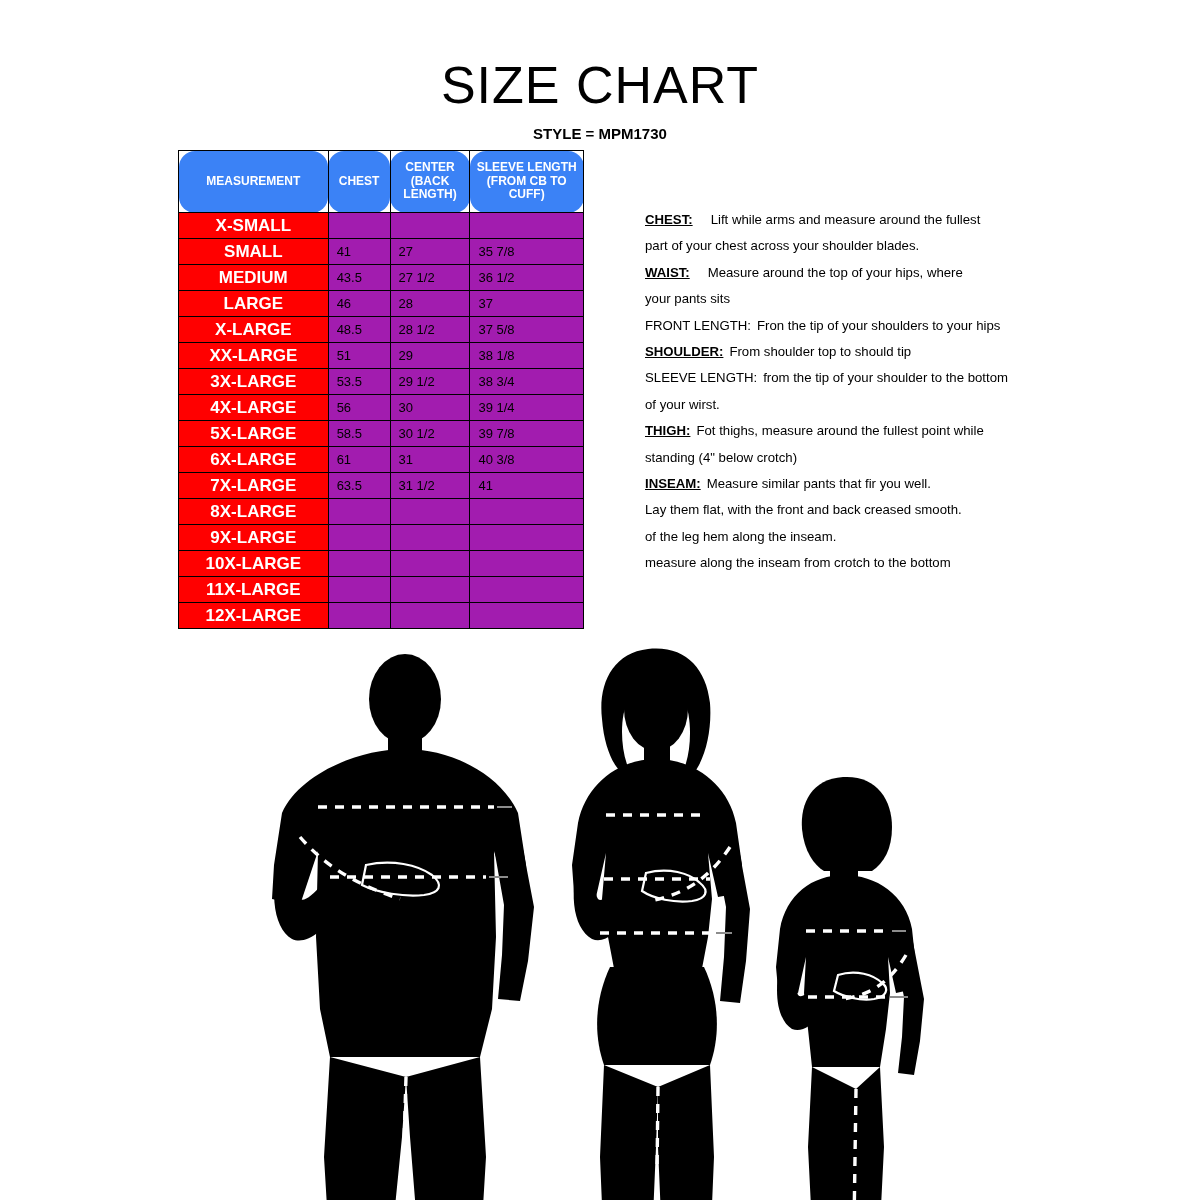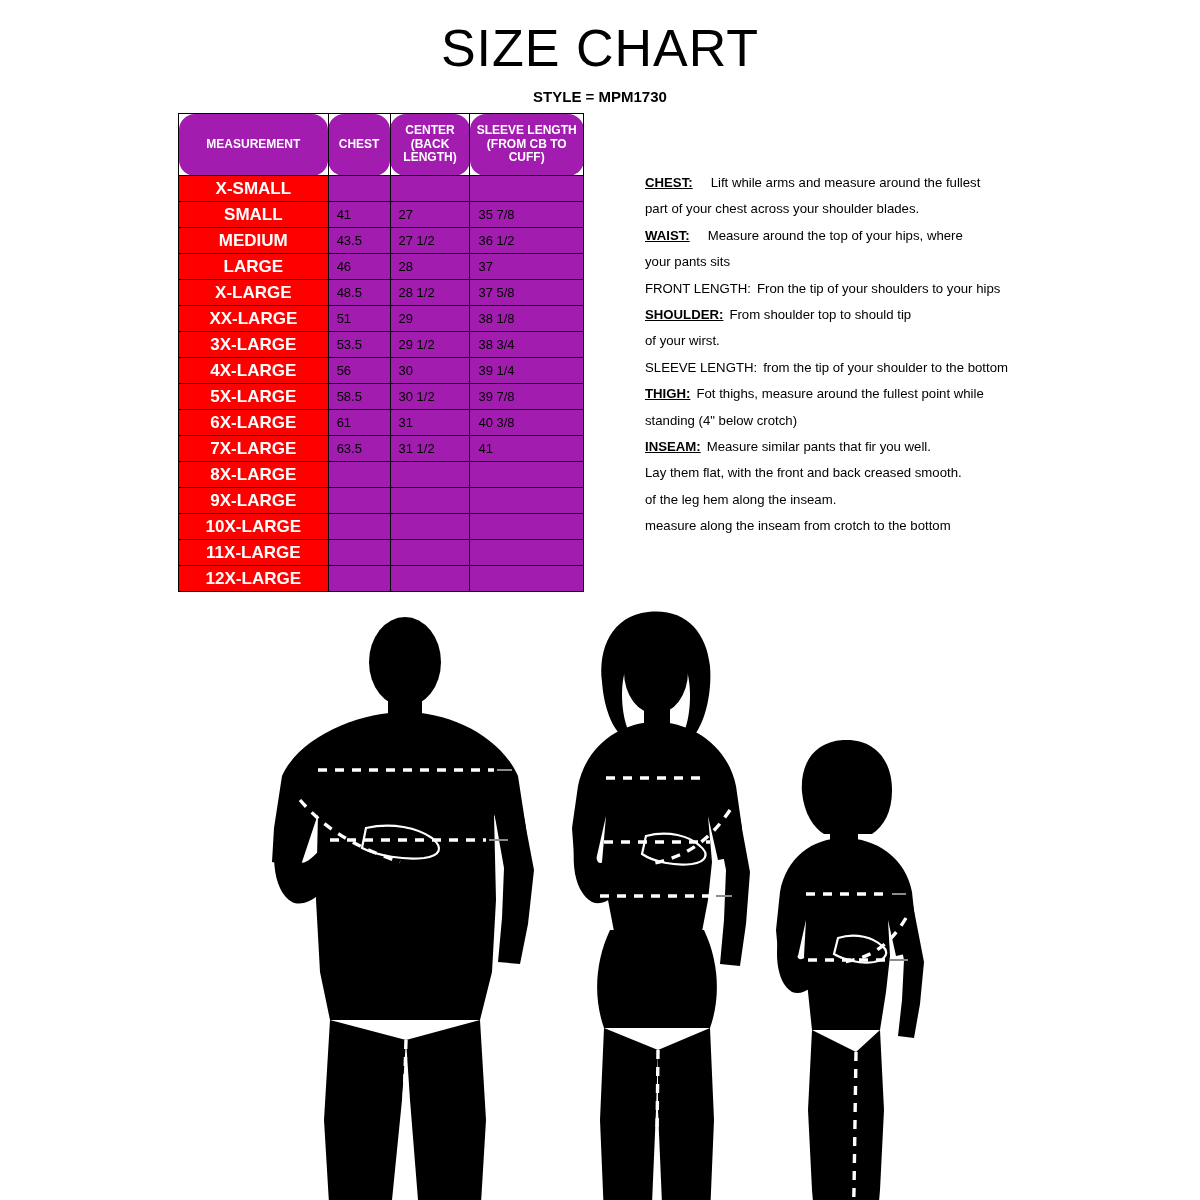--- a/index.html
+++ b/index.html
@@ -6,21 +6,21 @@
   html, body {
     margin: 0;
     padding: 0;
     width: 1200px;
     height: 1200px;
     background: #ffffff;
     font-family: "Liberation Sans", sans-serif;
     color: #000;
     overflow: hidden;
   }
-  .page { position: relative; width: 1200px; height: 1017px; }
+  .page { position: relative; width: 1200px; height: 1017px; margin-top: 37px; }
 
   
   .title {
     position: absolute;
     top: 18px; left: 0; width: 1200px;
     text-align: center;
     font-size: 52px;
     font-weight: 400;
     letter-spacing: 1px;
     font-family: "Liberation Sans", sans-serif;
@@ -41,21 +41,21 @@
     border-collapse: collapse;
     width: 406px;
   }
   .size-table th, .size-table td {
     border: 1px solid #000;
     font-size: 13px;
     height: 26px;
     padding: 0 4px;
   }
   .size-table thead th {
-    background: #a21caf;
+    background: #3b82f6;
     color: #ffffff;
     font-weight: bold;
     font-size: 12px;
     line-height: 1.15;
     text-align: center;
     vertical-align: middle;
     height: 62px;
     border-radius: 16px;
   }
   .size-table thead th.col-measure { width: 150px; }
@@ -226,22 +226,22 @@
     </tbody>
   </table>
 
   <div class="instructions">
     <div class="line"><span class="lbl u">CHEST:</span><span class="gap"></span><span>Lift while arms and measure around the fullest</span></div>
     <div class="line"><span>part of your chest across your shoulder blades.</span></div>
     <div class="line"><span class="lbl u">WAIST:</span><span class="gap"></span><span>Measure around the top of  your hips, where</span></div>
     <div class="line"><span>your pants sits</span></div>
     <div class="line"><span>FRONT LENGTH:</span><span class="gap-s"></span><span>Fron the tip of your shoulders to your hips</span></div>
     <div class="line"><span class="lbl u">SHOULDER:</span><span class="gap-s"></span><span>From shoulder top to should tip</span></div>
+    <div class="line"><span>SLEEVE LENGTH:</span><span class="gap-s"></span><span>from the tip of your shoulder to the bottom</span></div>
     <div class="line"><span>of your wirst.</span></div>
-    <div class="line"><span>SLEEVE LENGTH:</span><span class="gap-s"></span><span>from the tip of your shoulder to the bottom</span></div>
     <div class="line"><span class="lbl u">THIGH:</span><span class="gap-s"></span><span>Fot thighs, measure around the fullest point while</span></div>
     <div class="line"><span>standing (4" below crotch)</span></div>
     <div class="line"><span class="lbl u">INSEAM:</span><span class="gap-s"></span><span>Measure similar pants that fir you well.</span></div>
     <div class="line"><span>Lay them flat, with the front and back creased smooth.</span></div>
     <div class="line"><span>of the leg hem along the inseam.</span></div>
     <div class="line"><span>measure along the inseam from crotch to the bottom</span></div>
   </div>
 
   <div class="figures">
     <svg width="1200" height="600" viewBox="0 0 1200 600">

